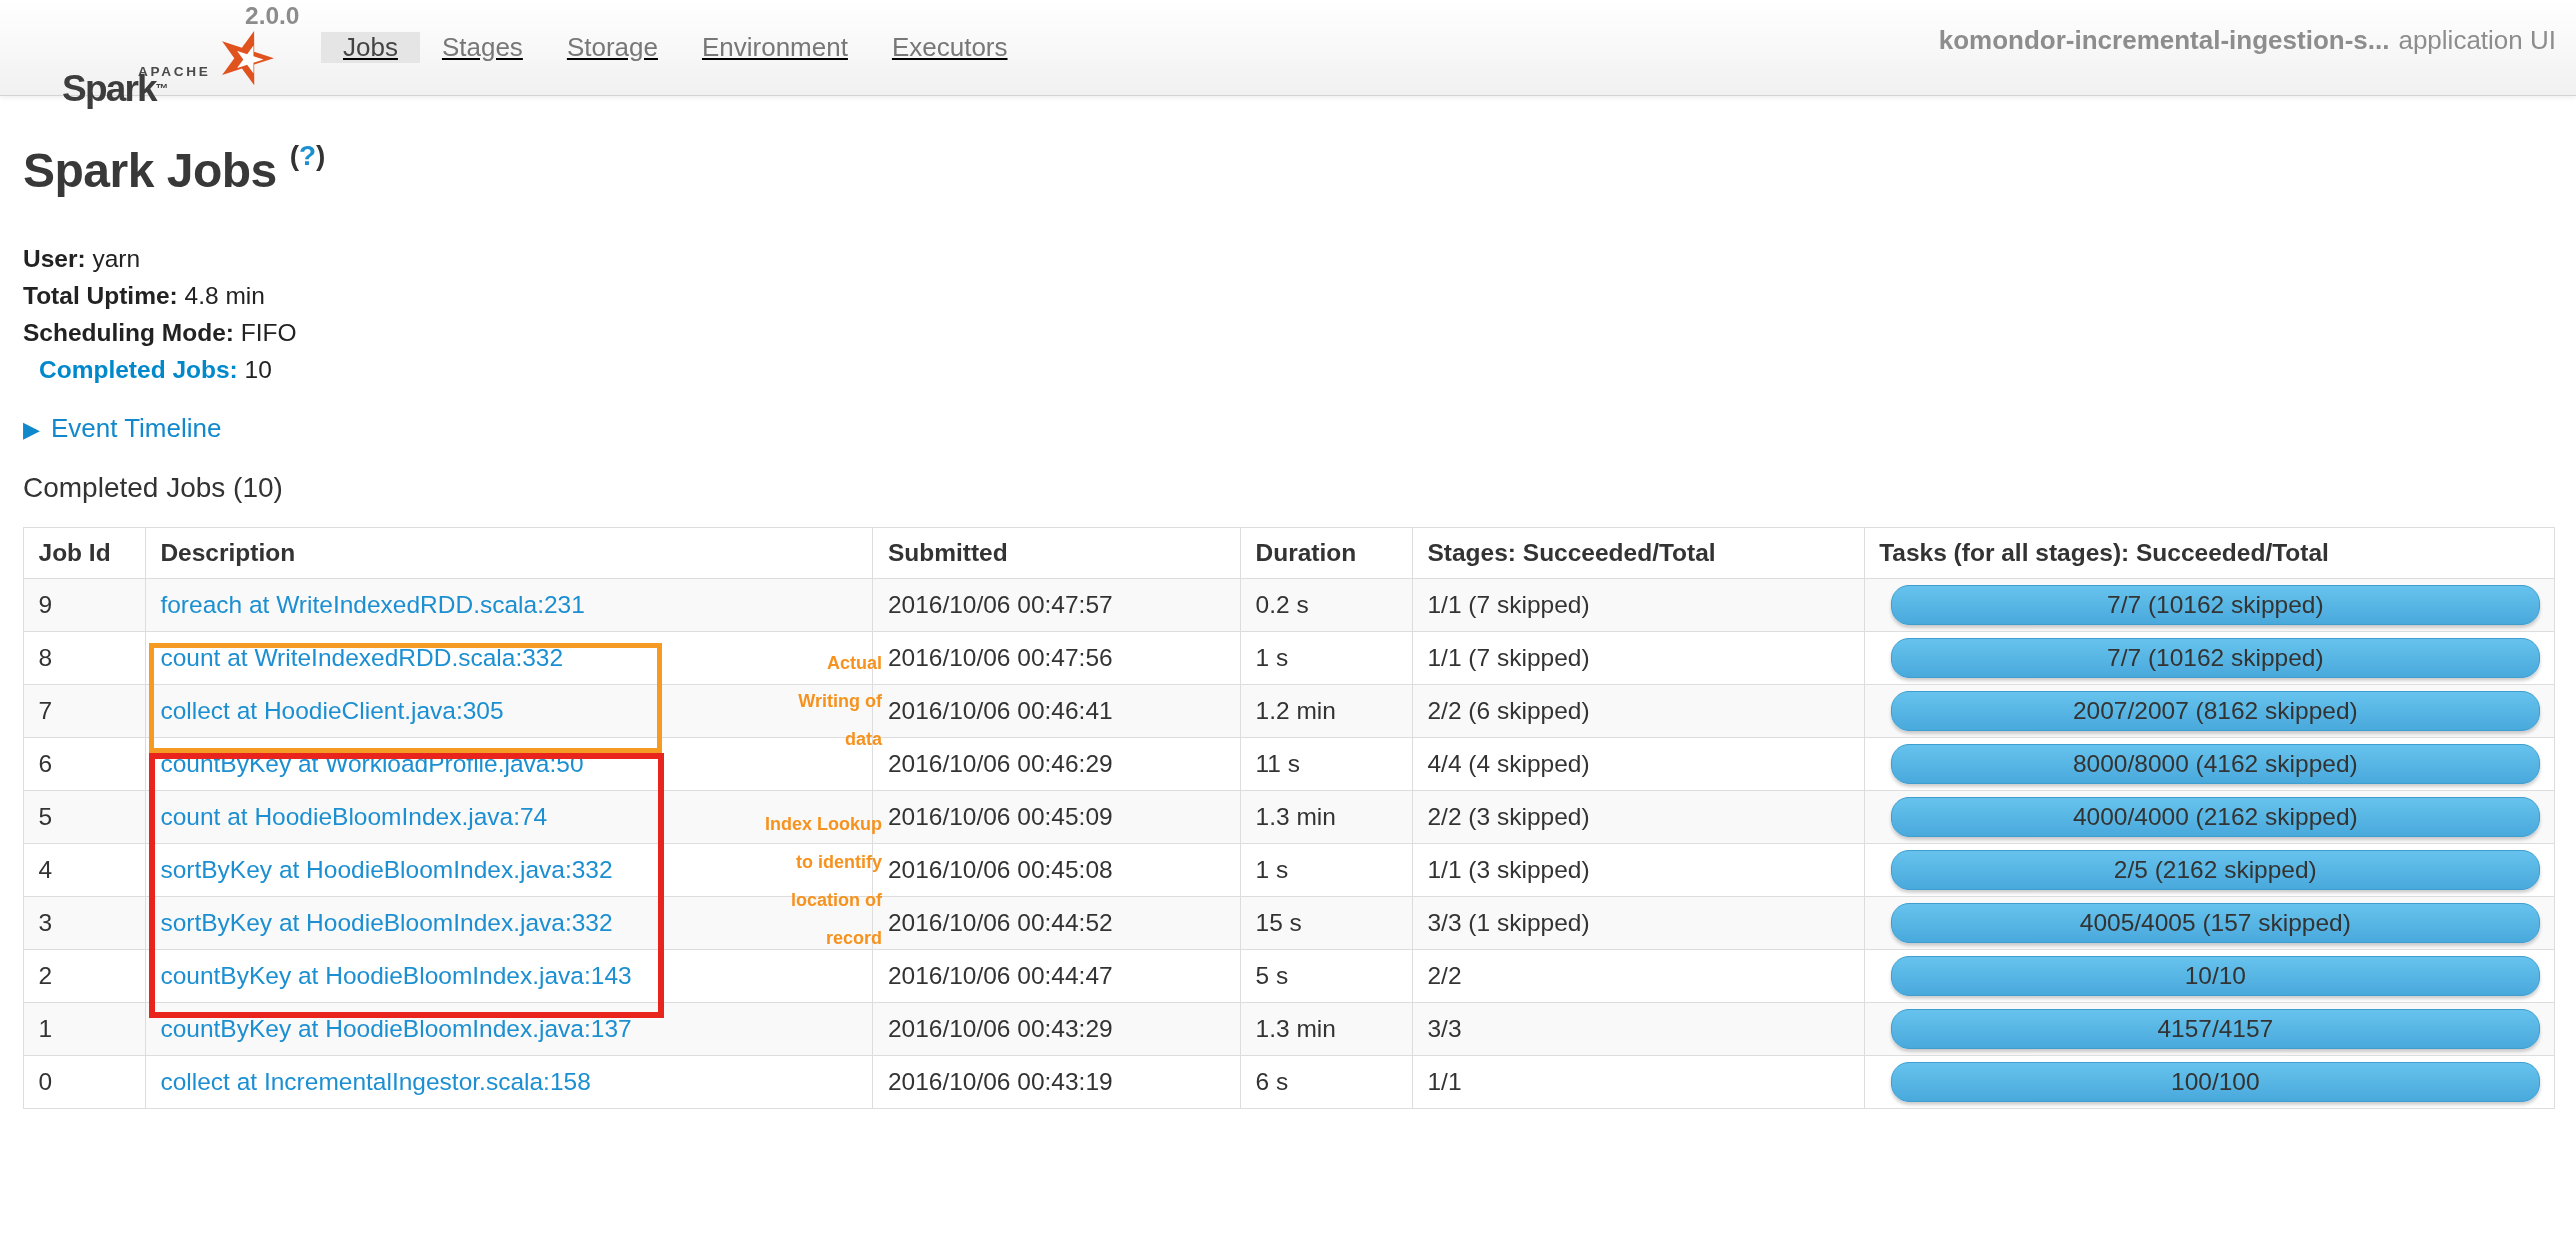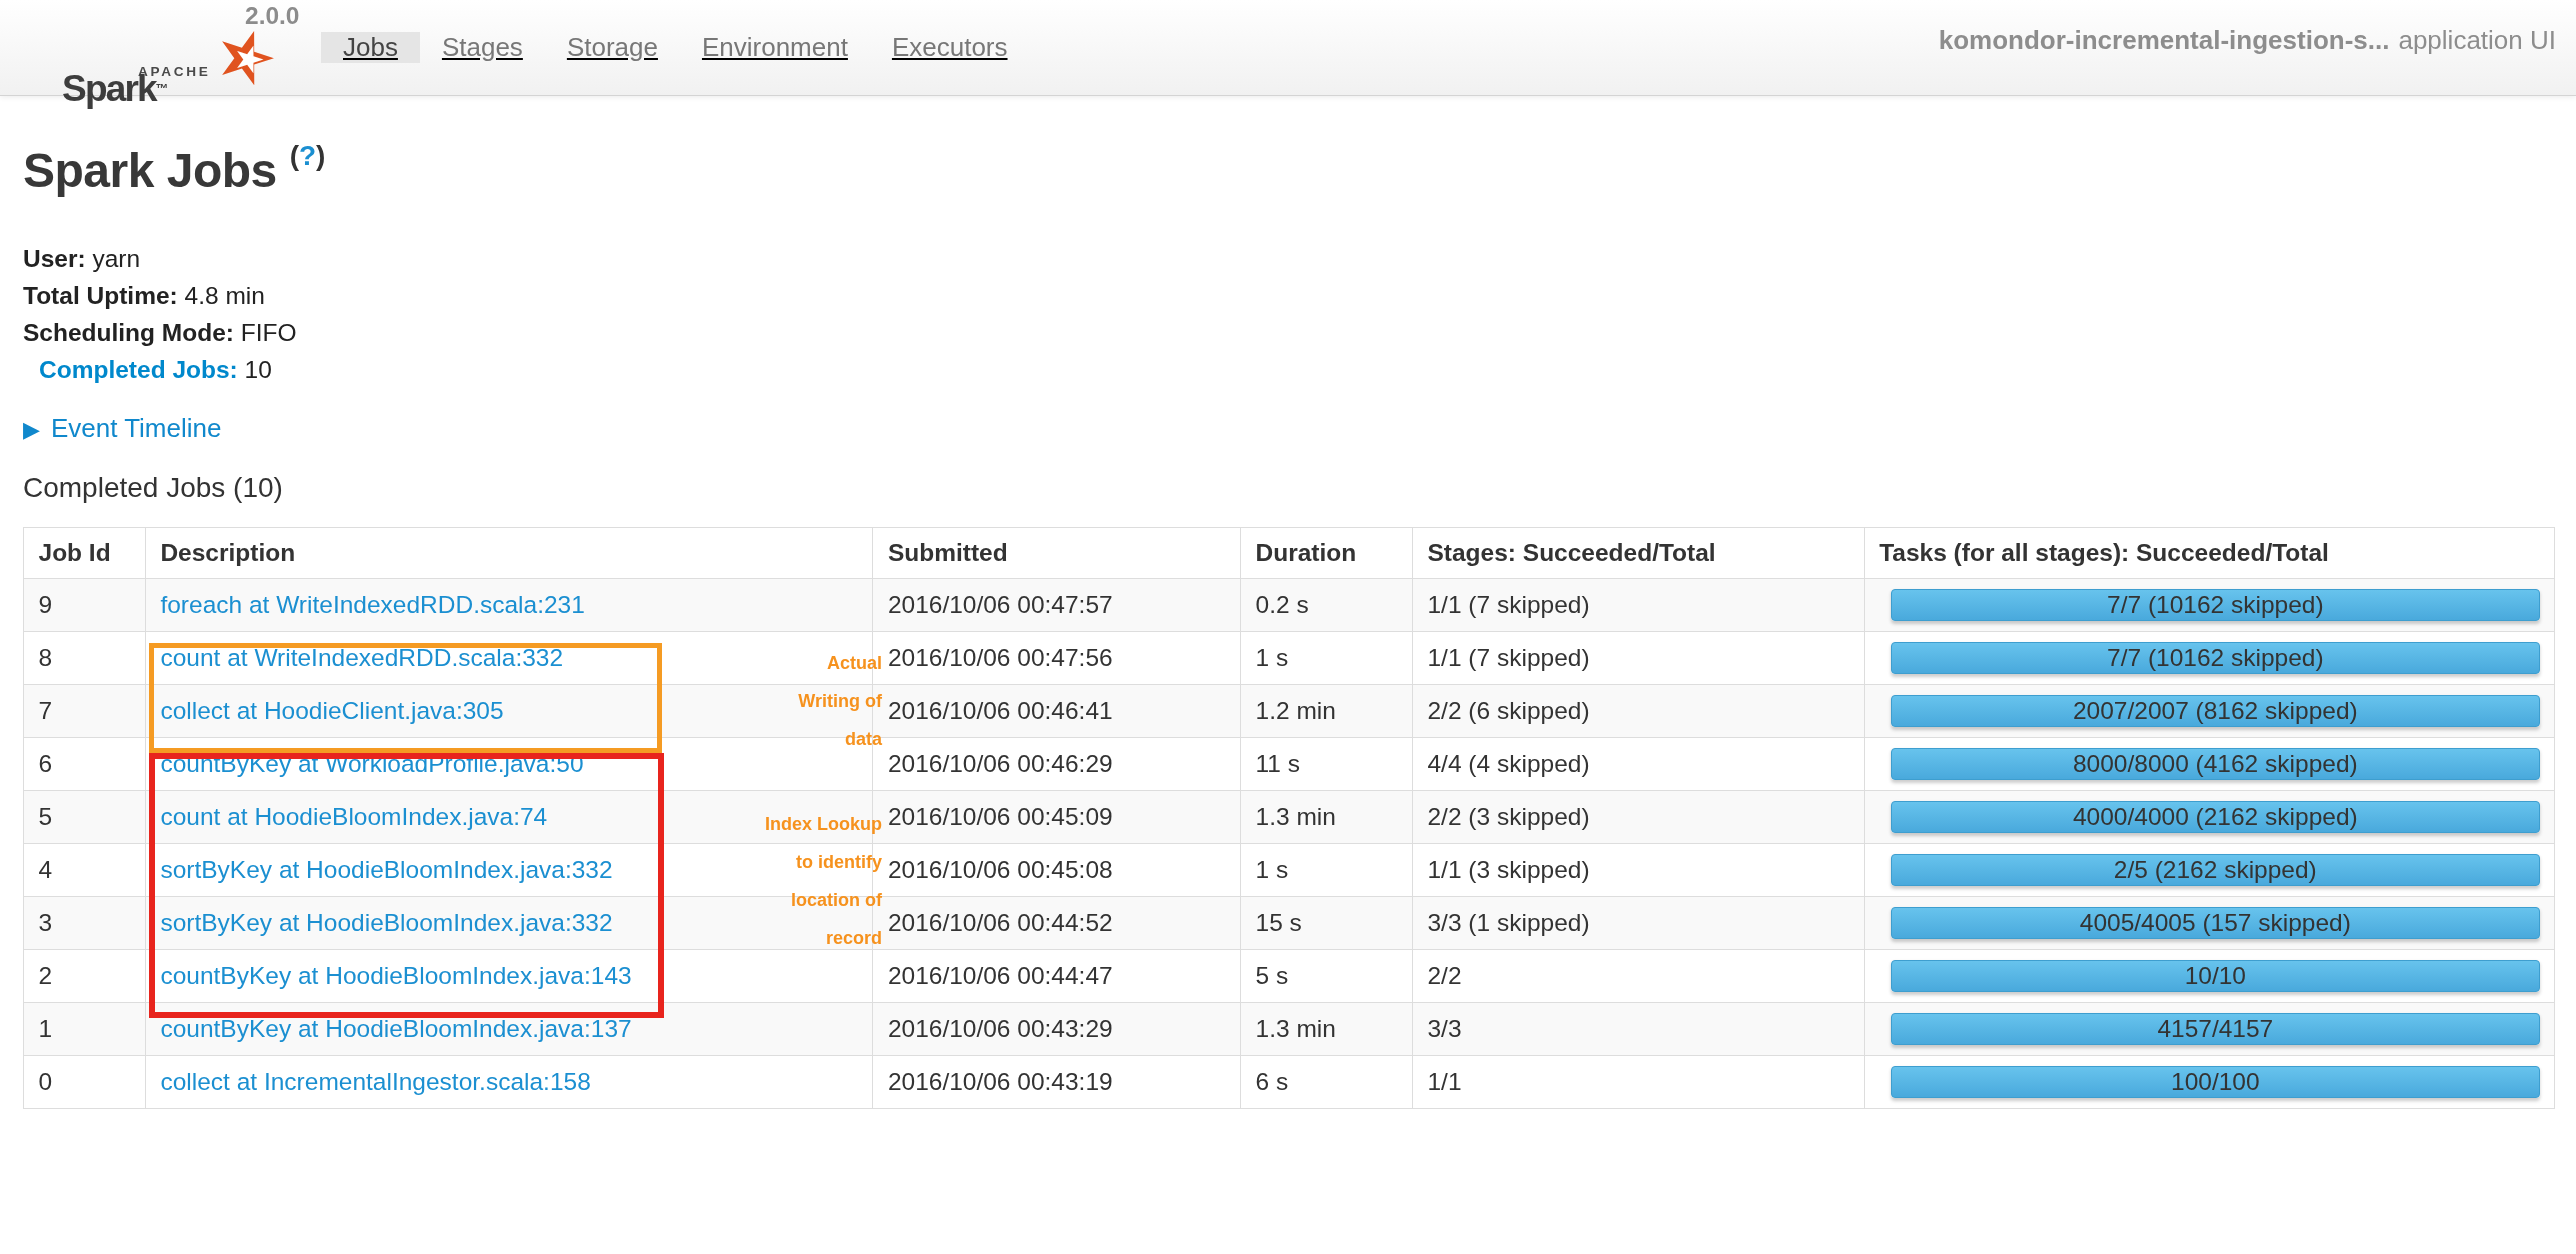--- a/index.html
+++ b/index.html
@@ -55,21 +55,21 @@
     border: 0.9px solid #dddddd; font-size: 24.5px; color: #333333; }
   table.jobs th, table.jobs td { border: 0.9px solid #dddddd; padding: 0 14.5px; height: 53px;
     text-align: left; vertical-align: middle; font-weight: normal; }
   table.jobs thead th { font-weight: bold; background: #ffffff; height: 51px; cursor: pointer; }
   table.jobs tbody tr:nth-child(odd) { background: #f9f9f9; }
   table.jobs tbody tr:nth-child(even) { background: #ffffff; }
   .col-jobid { width: 122px; } .col-desc { width: 728px; } .col-submitted { width: 368px; }
   .col-duration { width: 172px; } .col-stages { width: 452px; } .col-tasks { width: 691px; }
   td a.job-link { color: #1b8fd1; text-decoration: none; cursor: pointer; }
   td.tasks-cell { padding: 0 9px; }
-  .progress-bar { height: 32px; border-radius: 4px; border: 0.9px solid #3e9ecf;
+  .progress-bar { height: 40px; border-radius: 18px; border: 0.9px solid #3e9ecf;
     background: linear-gradient(to bottom, #67c3ed, #49a9dc);
     box-shadow: 0 2.7px 3.6px rgba(0,0,0,0.20);
     display: flex; align-items: center; justify-content: center;
     font-size: 24.5px; color: #333333; margin-left: 12px; }
 
   
   .anno { position: absolute; pointer-events: none; }
   .anno-box-orange { left: 149px; top: 643px; width: 513px; height: 110px; border: 5.5px solid #f59b23; }
   .anno-box-red { left: 149px; top: 753px; width: 515px; height: 265px; border: 6.4px solid #e8241d; }
   .anno-text { width: 218px; text-align: right; font-size: 18px; font-weight: bold; color: #f6921e;

